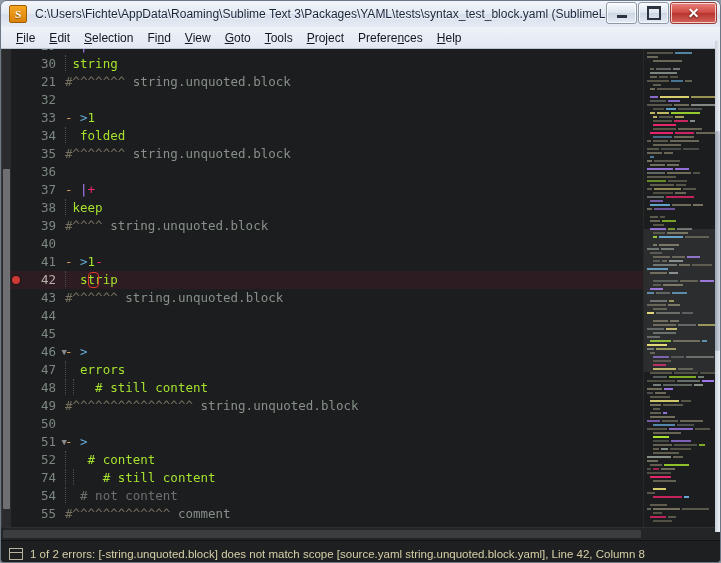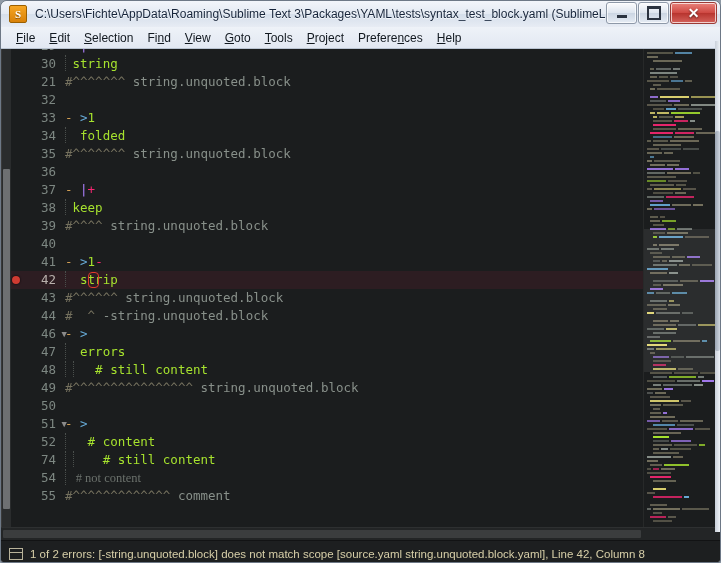--- a/index.html
+++ b/index.html
@@ -119,21 +119,21 @@
   }
 
   
   .c-comment{color:#75715e;}
   .c-green  {color:#a6e22e;}
   .c-dash   {color:#cf9d53;}
   .c-pipe   {color:#ae81ff;}
   .c-plus   {color:#f92672;}
   .c-gt     {color:#66a9d4;}
   .c-scope  {color:#88908a;}
-  .c-dim    {color:#6b716c;font-family:Liberation Serif, serif;}
+  .c-dim    {color:#6b716c;}
 
   .caret{
     position:absolute;top:1px;width:11px;height:16px;
     border:1px solid #e03a2c;border-radius:4px;box-sizing:border-box;
   }
 
   
   #minimap{
     width:76px;flex:none;background:#1b1d1e;position:relative;overflow:hidden;
     border-left:1px solid #272929;
@@ -239,21 +239,22 @@
           <div class="line"><div class="gutter">34</div><div class="code"><span class="ind"></span> <span class="c-green"> folded</span></div></div>
           <div class="line"><div class="gutter">35</div><div class="code"><span class="c-comment">#^^^^^^^ </span><span class="c-scope">string.unquoted.block</span></div></div>
           <div class="line"><div class="gutter">36</div><div class="code"></div></div>
           <div class="line"><div class="gutter">37</div><div class="code"><span class="c-dash">- </span><span class="c-pipe">|</span><span class="c-plus">+</span></div></div>
           <div class="line"><div class="gutter">38</div><div class="code"><span class="ind"></span> <span class="c-green">keep</span></div></div>
           <div class="line"><div class="gutter">39</div><div class="code"><span class="c-comment">#^^^^ </span><span class="c-scope">string.unquoted.block</span></div></div>
           <div class="line"><div class="gutter">40</div><div class="code"></div></div>
           <div class="line"><div class="gutter">41</div><div class="code"><span class="c-dash">- </span><span class="c-gt">&gt;</span><span class="c-green">1</span><span class="c-plus">-</span></div></div>
           <div class="line current"><div class="gutter">42<span class="bookmark"></span></div><div class="code"><span class="ind"></span> <span class="c-green"> strip</span><span class="caret" style="left: 29.04px;"></span></div></div>
           <div class="line"><div class="gutter">43</div><div class="code"><span class="c-comment">#^^^^^^ </span><span class="c-scope">string.unquoted.block</span></div></div>
-          <div class="line"><div class="gutter">44</div><div class="code"><span class="c-comment">#  ^ </span><span class="c-scope">-string.unquoted.block</span></div></div>
+          <div class="line"><div class="gutter">44</div></div>
+          <div class="line"><div class="gutter">45</div><div class="code"></div></div>
           <div class="line"><div class="gutter">46<span class="fold">▼</span></div><div class="code"><span class="c-dash">- </span><span class="c-gt">&gt;</span></div></div>
           <div class="line"><div class="gutter">47</div><div class="code"><span class="ind"></span> <span class="c-green"> errors</span></div></div>
           <div class="line"><div class="gutter">48</div><div class="code"><span class="ind"></span> <span class="ind"></span> <span class="c-green">  # still content</span></div></div>
           <div class="line"><div class="gutter">49</div><div class="code"><span class="c-comment">#^^^^^^^^^^^^^^^^ </span><span class="c-scope">string.unquoted.block</span></div></div>
           <div class="line"><div class="gutter">50</div><div class="code"></div></div>
           <div class="line"><div class="gutter">51<span class="fold">▼</span></div><div class="code"><span class="c-dash">- </span><span class="c-gt">&gt;</span></div></div>
           <div class="line"><div class="gutter">52</div><div class="code"><span class="ind"></span> <span class="c-green">  # content</span></div></div>
           <div class="line"><div class="gutter">74</div><div class="code"><span class="ind"></span> <span class="ind"></span> <span class="c-green">   # still content</span></div></div>
           <div class="line"><div class="gutter">54</div><div class="code"><span class="ind"></span> <span class="c-dim"> # not content</span></div></div>
           <div class="line"><div class="gutter">55</div><div class="code"><span class="c-comment">#^^^^^^^^^^^^^ </span><span class="c-scope">comment</span></div></div>

